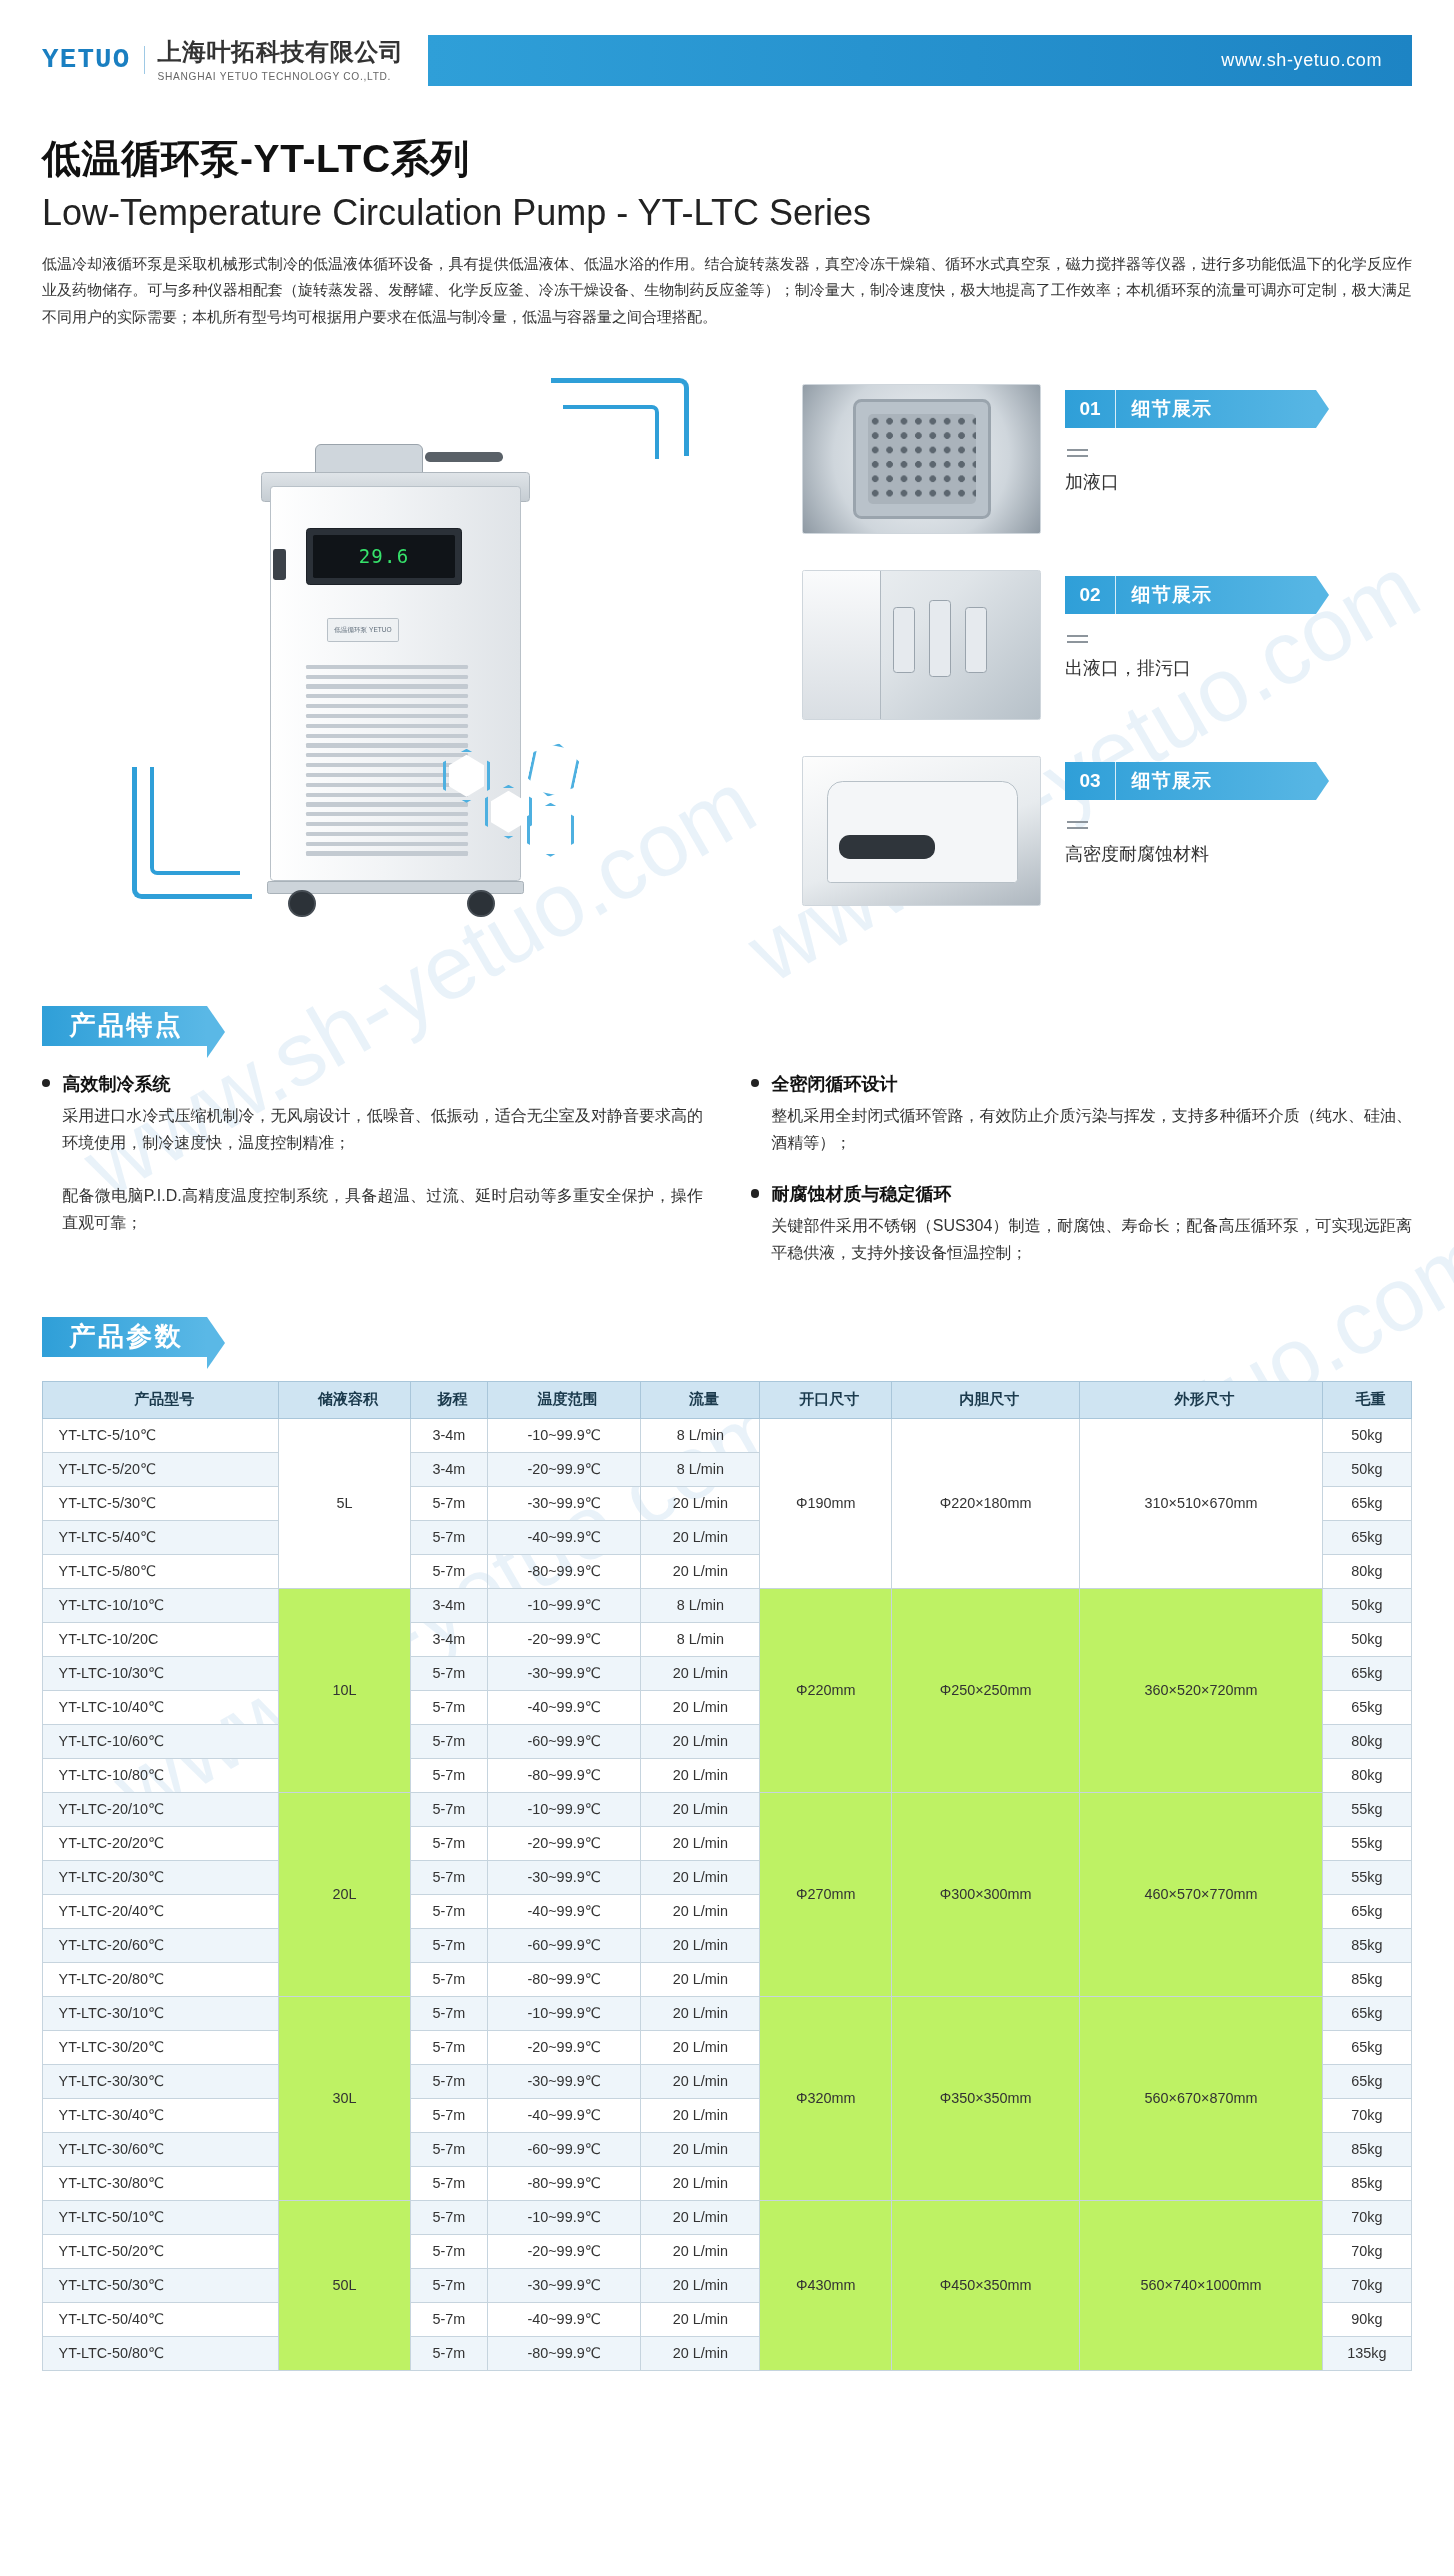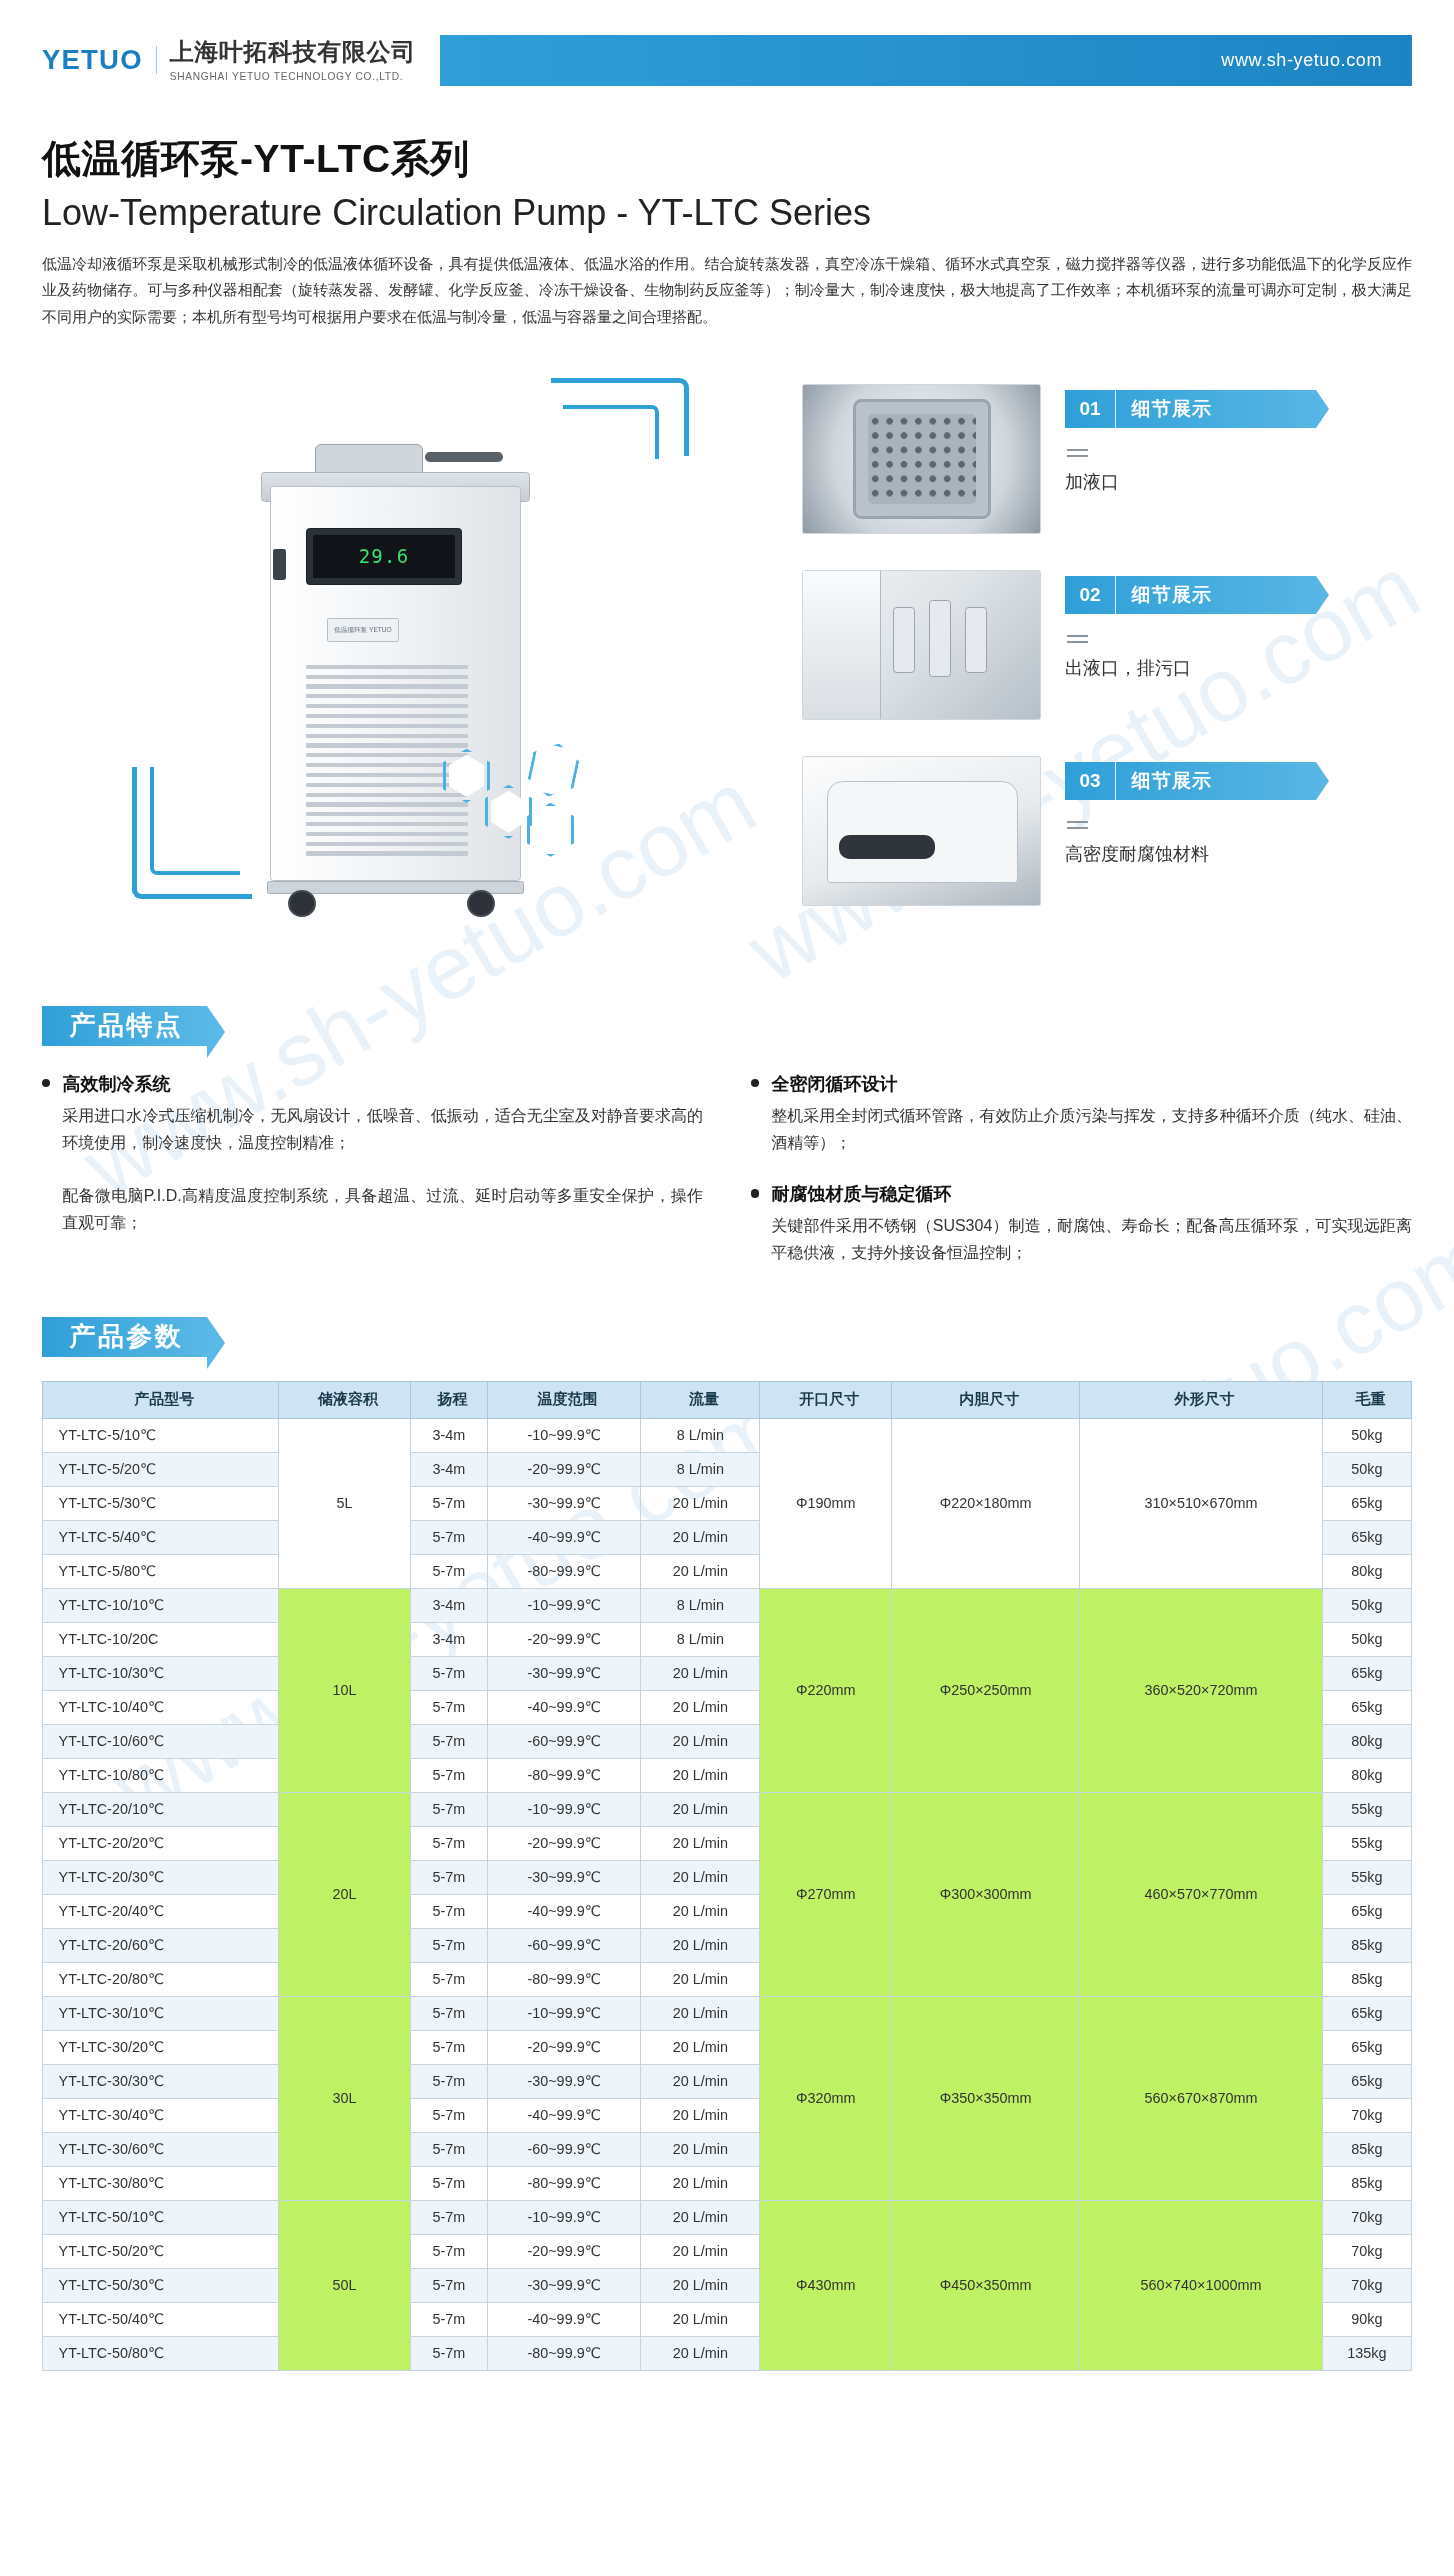--- a/index.html
+++ b/index.html
@@ -45,21 +45,21 @@
     height: 72px;
     padding-left: 42px;
     margin-top: 24px;
   }
   .logo-block {
     display: flex;
     align-items: center;
     flex: 0 0 auto;
   }
   .logo-mark {
-    font-family: Liberation Sans, sans-serif;
+    font-family: Liberation Mono, monospace;
     font-weight: bold;
     font-size: 27.5px;
     color: #1a7fc1;
     letter-spacing: 1.2px;
     line-height: 1;
     padding-right: 13px;
     border-right: 1.8px solid #9ec9e5;
     margin-right: 13px;
   }
   .logo-text-cn {

